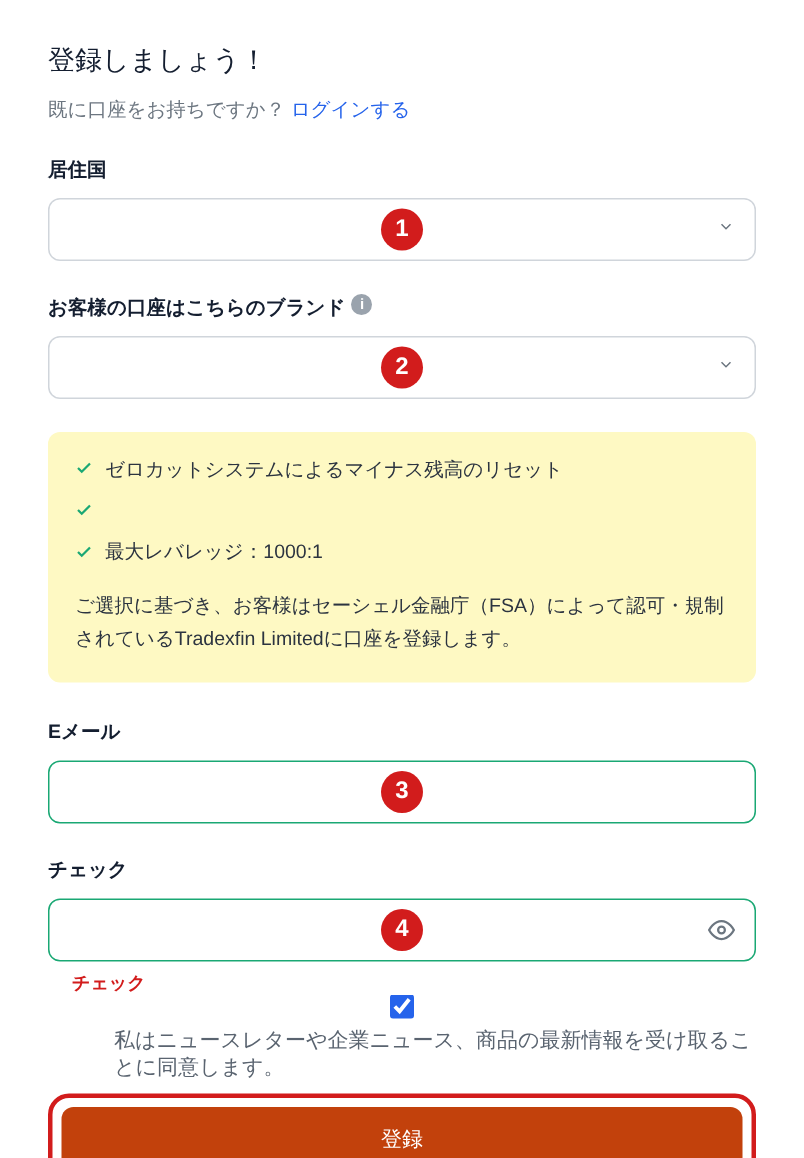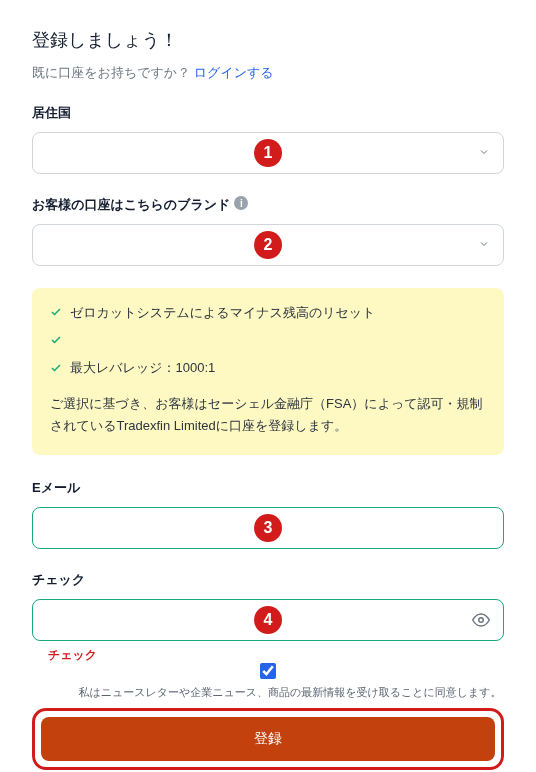--- a/index.html
+++ b/index.html
@@ -18,21 +18,21 @@
     .eye-icon { position: absolute; right: 14px; top: 50%; transform: translateY(-50%); color: #6c7680; cursor: pointer; display:flex; }
     .badge { position: absolute; left: 50%; top: 50%; transform: translate(-50%, -50%); width: 28px; height: 28px; border-radius: 50%; background: #d21c1c; color: #fff; font-size: 16px; font-weight: 700; display: flex; align-items: center; justify-content: center; z-index: 2; }
     .features-box { background: #fef9c3; border-radius: 8px; padding: 16px 18px 18px 18px; margin-bottom: 24px; font-size: 13px; }
     .feature-item { display: flex; align-items: flex-start; gap: 8px; margin-bottom: 10px; color: #2c3440; }
     .feature-item:last-of-type { margin-bottom: 16px; align-items: flex-end; }
     .check-mark { color: #1aa874; flex-shrink: 0; margin-top: 2px; }
     .features-desc { color: #2c3440; line-height: 1.7; font-size: 13px; }
     .consent-row { display: flex; align-items: center; gap: 6px; margin-bottom: 8px; position: relative; flex-direction: column; }
     .check-label { position: absolute; top: -16px; left: 16px; font-size: 12px; font-weight: 700; color: #d21c1c; }
     .consent-checkbox { width: 16px; height: 16px; accent-color: #2563eb; border: 2px solid #d21c1c; }
-    .consent-text { font-size: 11px; color: #5a6470; margin-left: 44px; }
+    .consent-text { font-size: 14px; color: #5a6470; margin-left: 44px; }
     .submit-wrap { border: 3px solid #d21c1c; border-radius: 14px; padding: 6px; margin-bottom: 12px; }
     .submit-btn { width: 100%; height: 44px; background: #c2410c; color: #fff; border: none; border-radius: 8px; font-size: 14px; font-weight: 400; cursor: pointer; }
     .terms-text { font-size: 12px; color: #5a6470; line-height: 1.8; }
     .terms-text b { font-weight: 700; color: #3a424c; }
   </style>
 </head>
 <body>
 
 <h1 class="title">登録しましょう！</h1>
 

